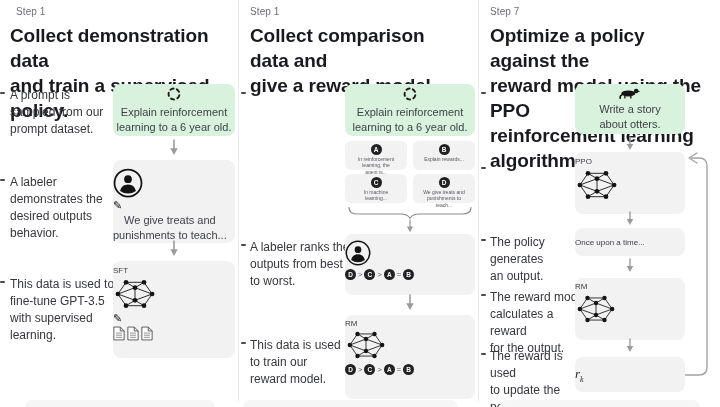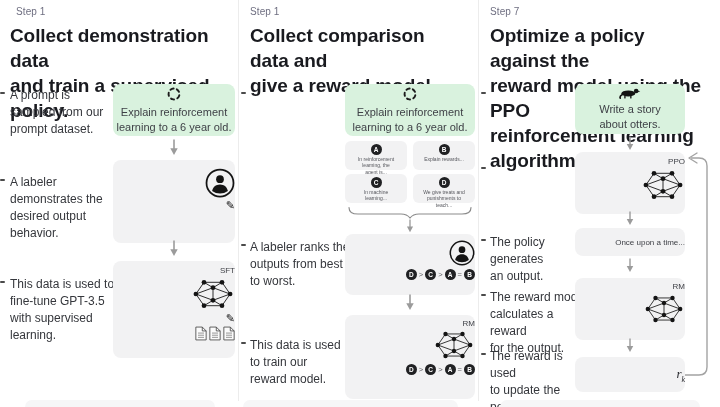--- a/index.html
+++ b/index.html
@@ -9,21 +9,21 @@
   }
   .vdiv{position:absolute;top:0;width:1px;height:401px;background:#ececec;}
   .step-label{position:absolute;font-size:10px;color:#6e6e80;letter-spacing:.1px;}
   .heading{position:absolute;font-size:19px;font-weight:bold;line-height:1.32;color:#191a1f;
            letter-spacing:-.1px;white-space:pre-line;}
   .caption{position:absolute;font-size:12px;line-height:1.42;color:#35373c;white-space:pre-line;}
   .tick{position:absolute;width:5px;height:2px;background:#4a4a4a;border-radius:1px;}
   .gbox{position:absolute;background:#d9f2de;border-radius:8px;display:flex;flex-direction:column;
         align-items:center;justify-content:center;gap:3px;}
   .wbox{position:absolute;background:#f2f2f3;border-radius:8px;display:flex;flex-direction:column;
-        align-items:flex-end;}
+        align-items:flex-start;}
   .boxcap{font-size:11px;line-height:1.35;color:#3f4147;text-align:center;white-space:pre-line;}
   .mlabel{font-size:8px;color:#3f4147;}
   .arrow{position:absolute;}
   .obox{position:absolute;background:#f2f2f3;border-radius:6px;display:flex;flex-direction:column;
         align-items:center;padding-top:3px;box-sizing:border-box;}
   .oletter{width:11px;height:11px;border-radius:50%;background:#202123;color:#fff;font-size:6.5px;
            font-weight:bold;line-height:11px;text-align:center;}
   .otext{font-size:5px;line-height:1.25;color:#55565c;text-align:center;margin-top:1px;
          white-space:pre-line;width:58px;}
   .rank-row{display:flex;align-items:center;gap:2px;margin-top:3px;}
@@ -108,28 +108,30 @@
 learning to a 6 year old.</div>
   </div>
 
   <svg class="arrow" style="left:169px;top:139px" width="10" height="17">
       <use href="#arr"></use>
     </svg>
 
   <div class="tick" style="left:0;top:179px"></div>
   <div class="caption" style="left:10px;top:174px;width:104px">A labeler
 demonstrates the
-desired output
+desired outputs
 behavior.</div>
 
   <div class="wbox" style="left:113px;top:160px;width:122px;height:75px;padding-top:8px;gap:2px">
     <svg width="30" height="30">
         <use href="#person"></use>
       </svg>
     <span class="penglyph">✎</span>
+    <div class="boxcap">We give treats and
+punishments to teach...</div>
   </div>
 
   <svg class="arrow" style="left:169px;top:240px" width="10" height="17">
       <use href="#arr"></use>
     </svg>
 
   <div class="tick" style="left:0;top:281px"></div>
   <div class="caption" style="left:10px;top:276px;width:106px">This data is used to
 fine-tune GPT-3.5
 with supervised

